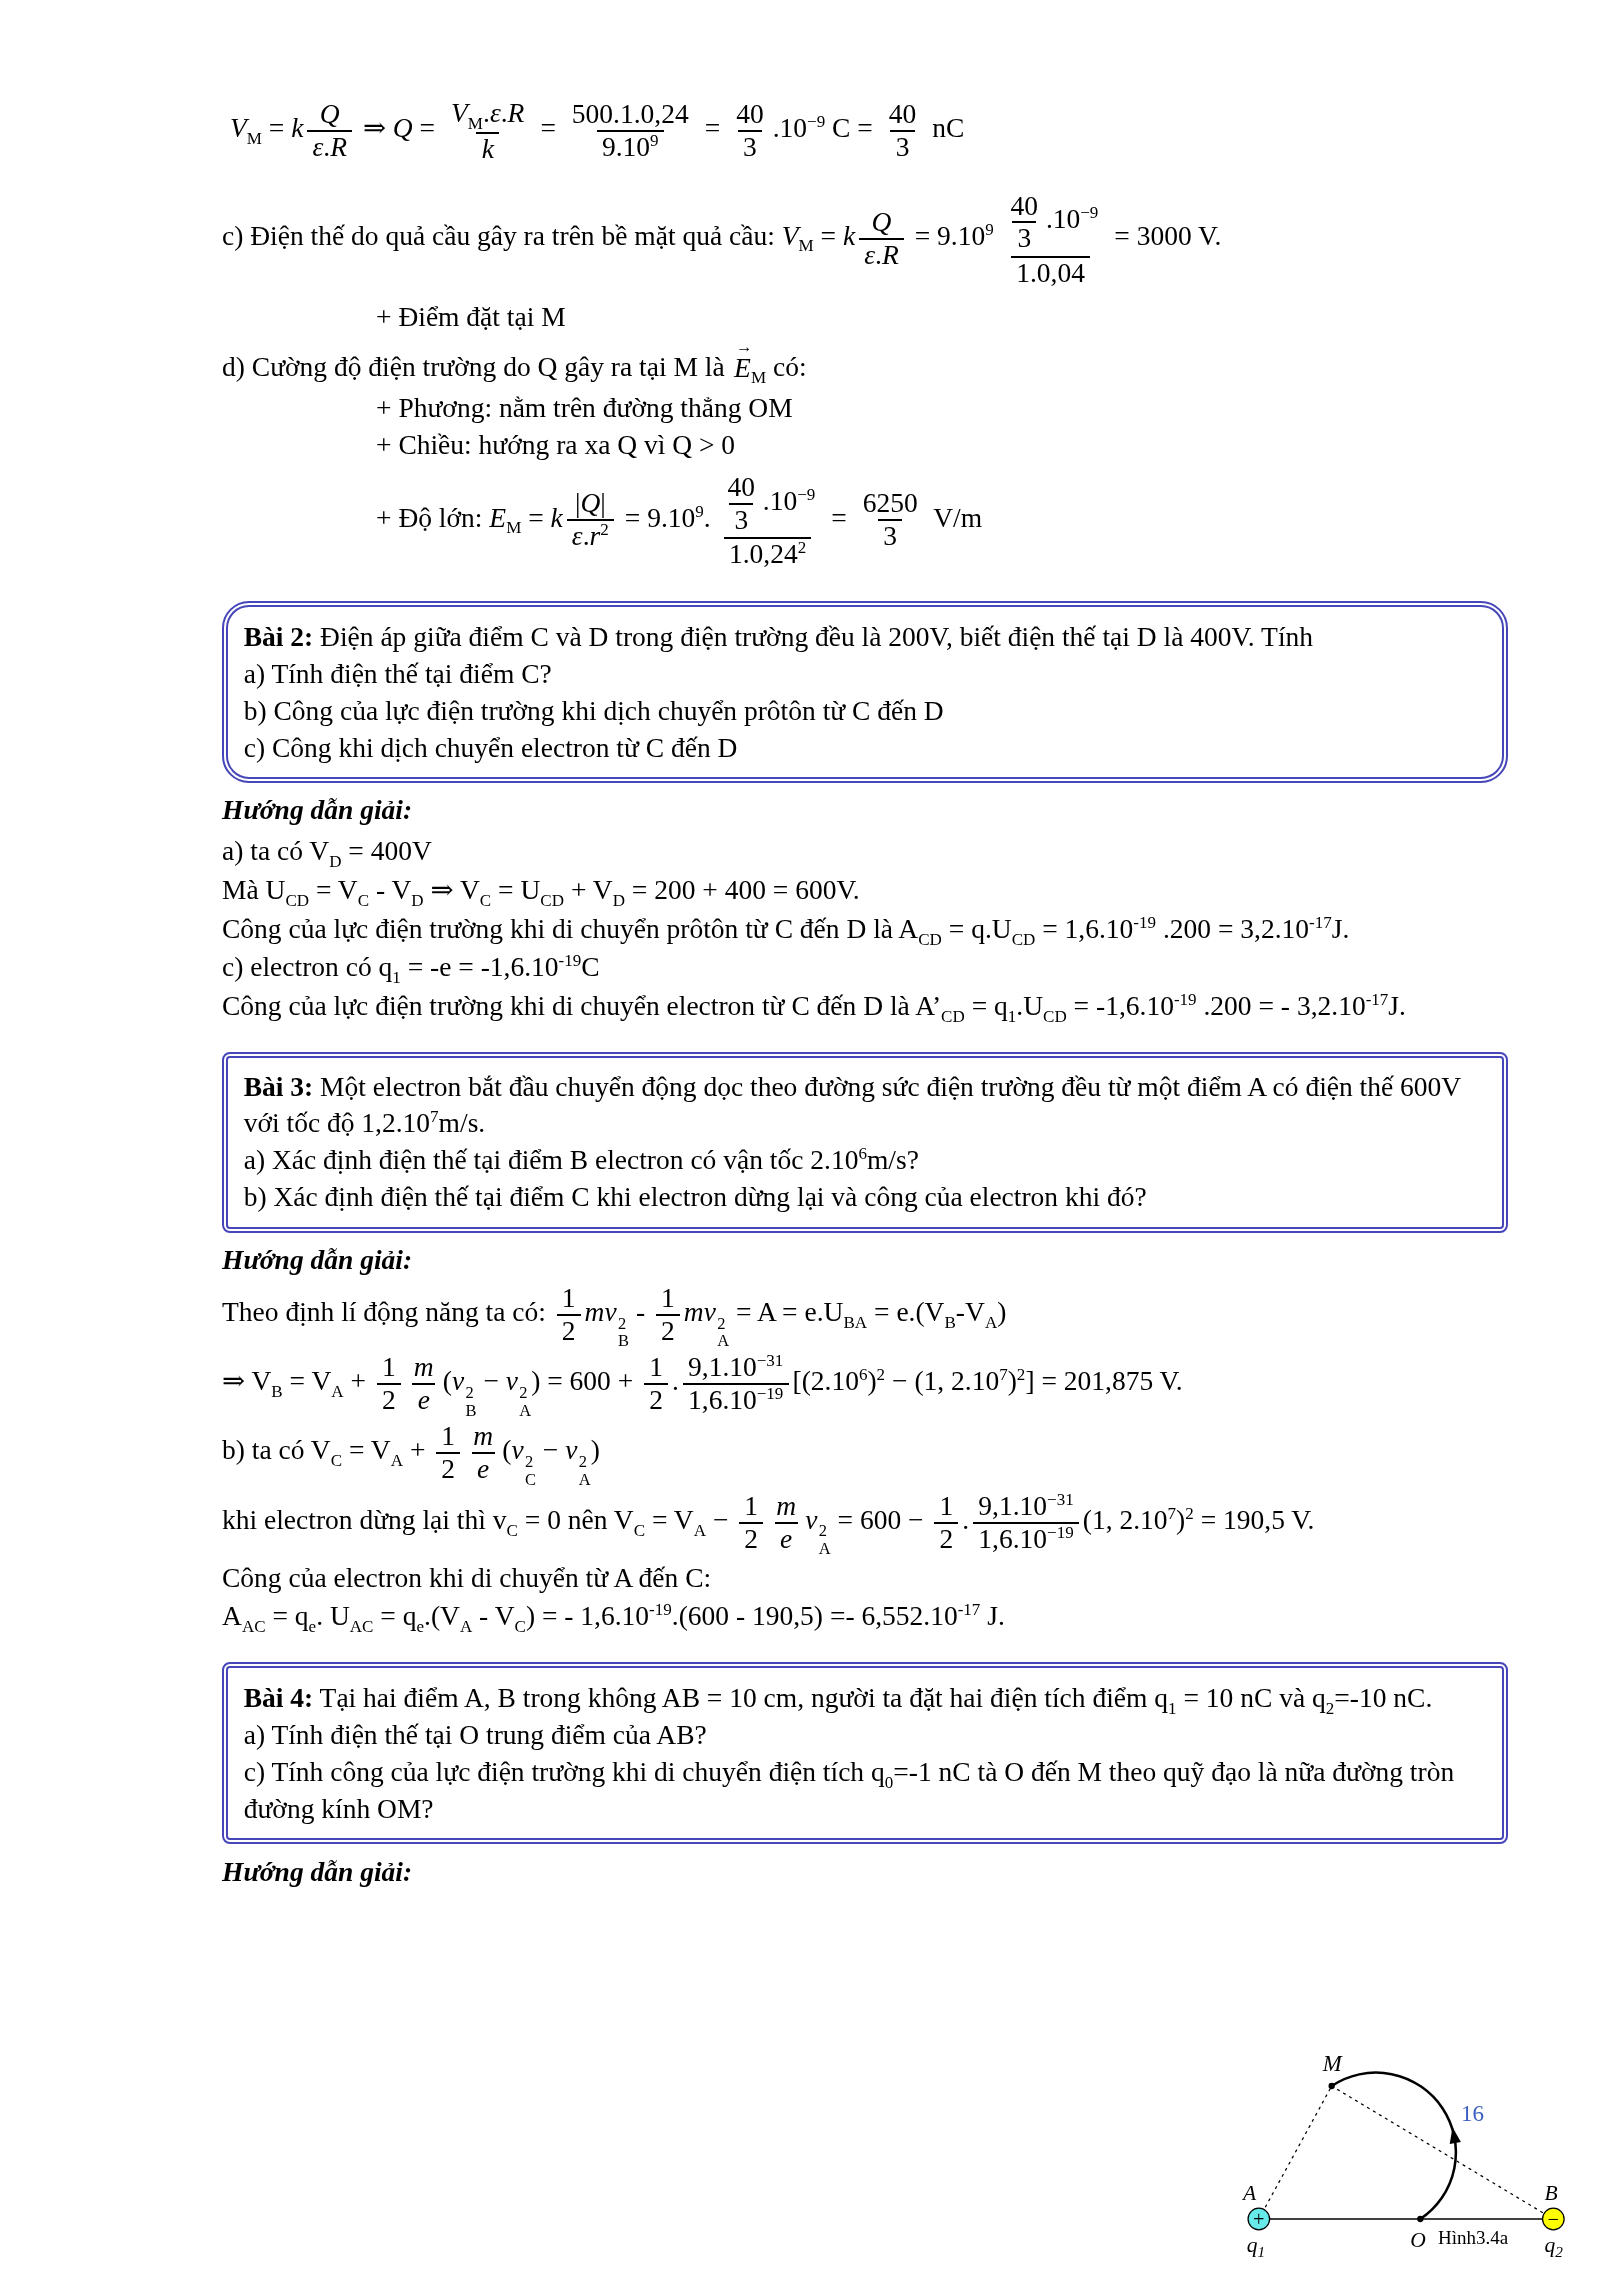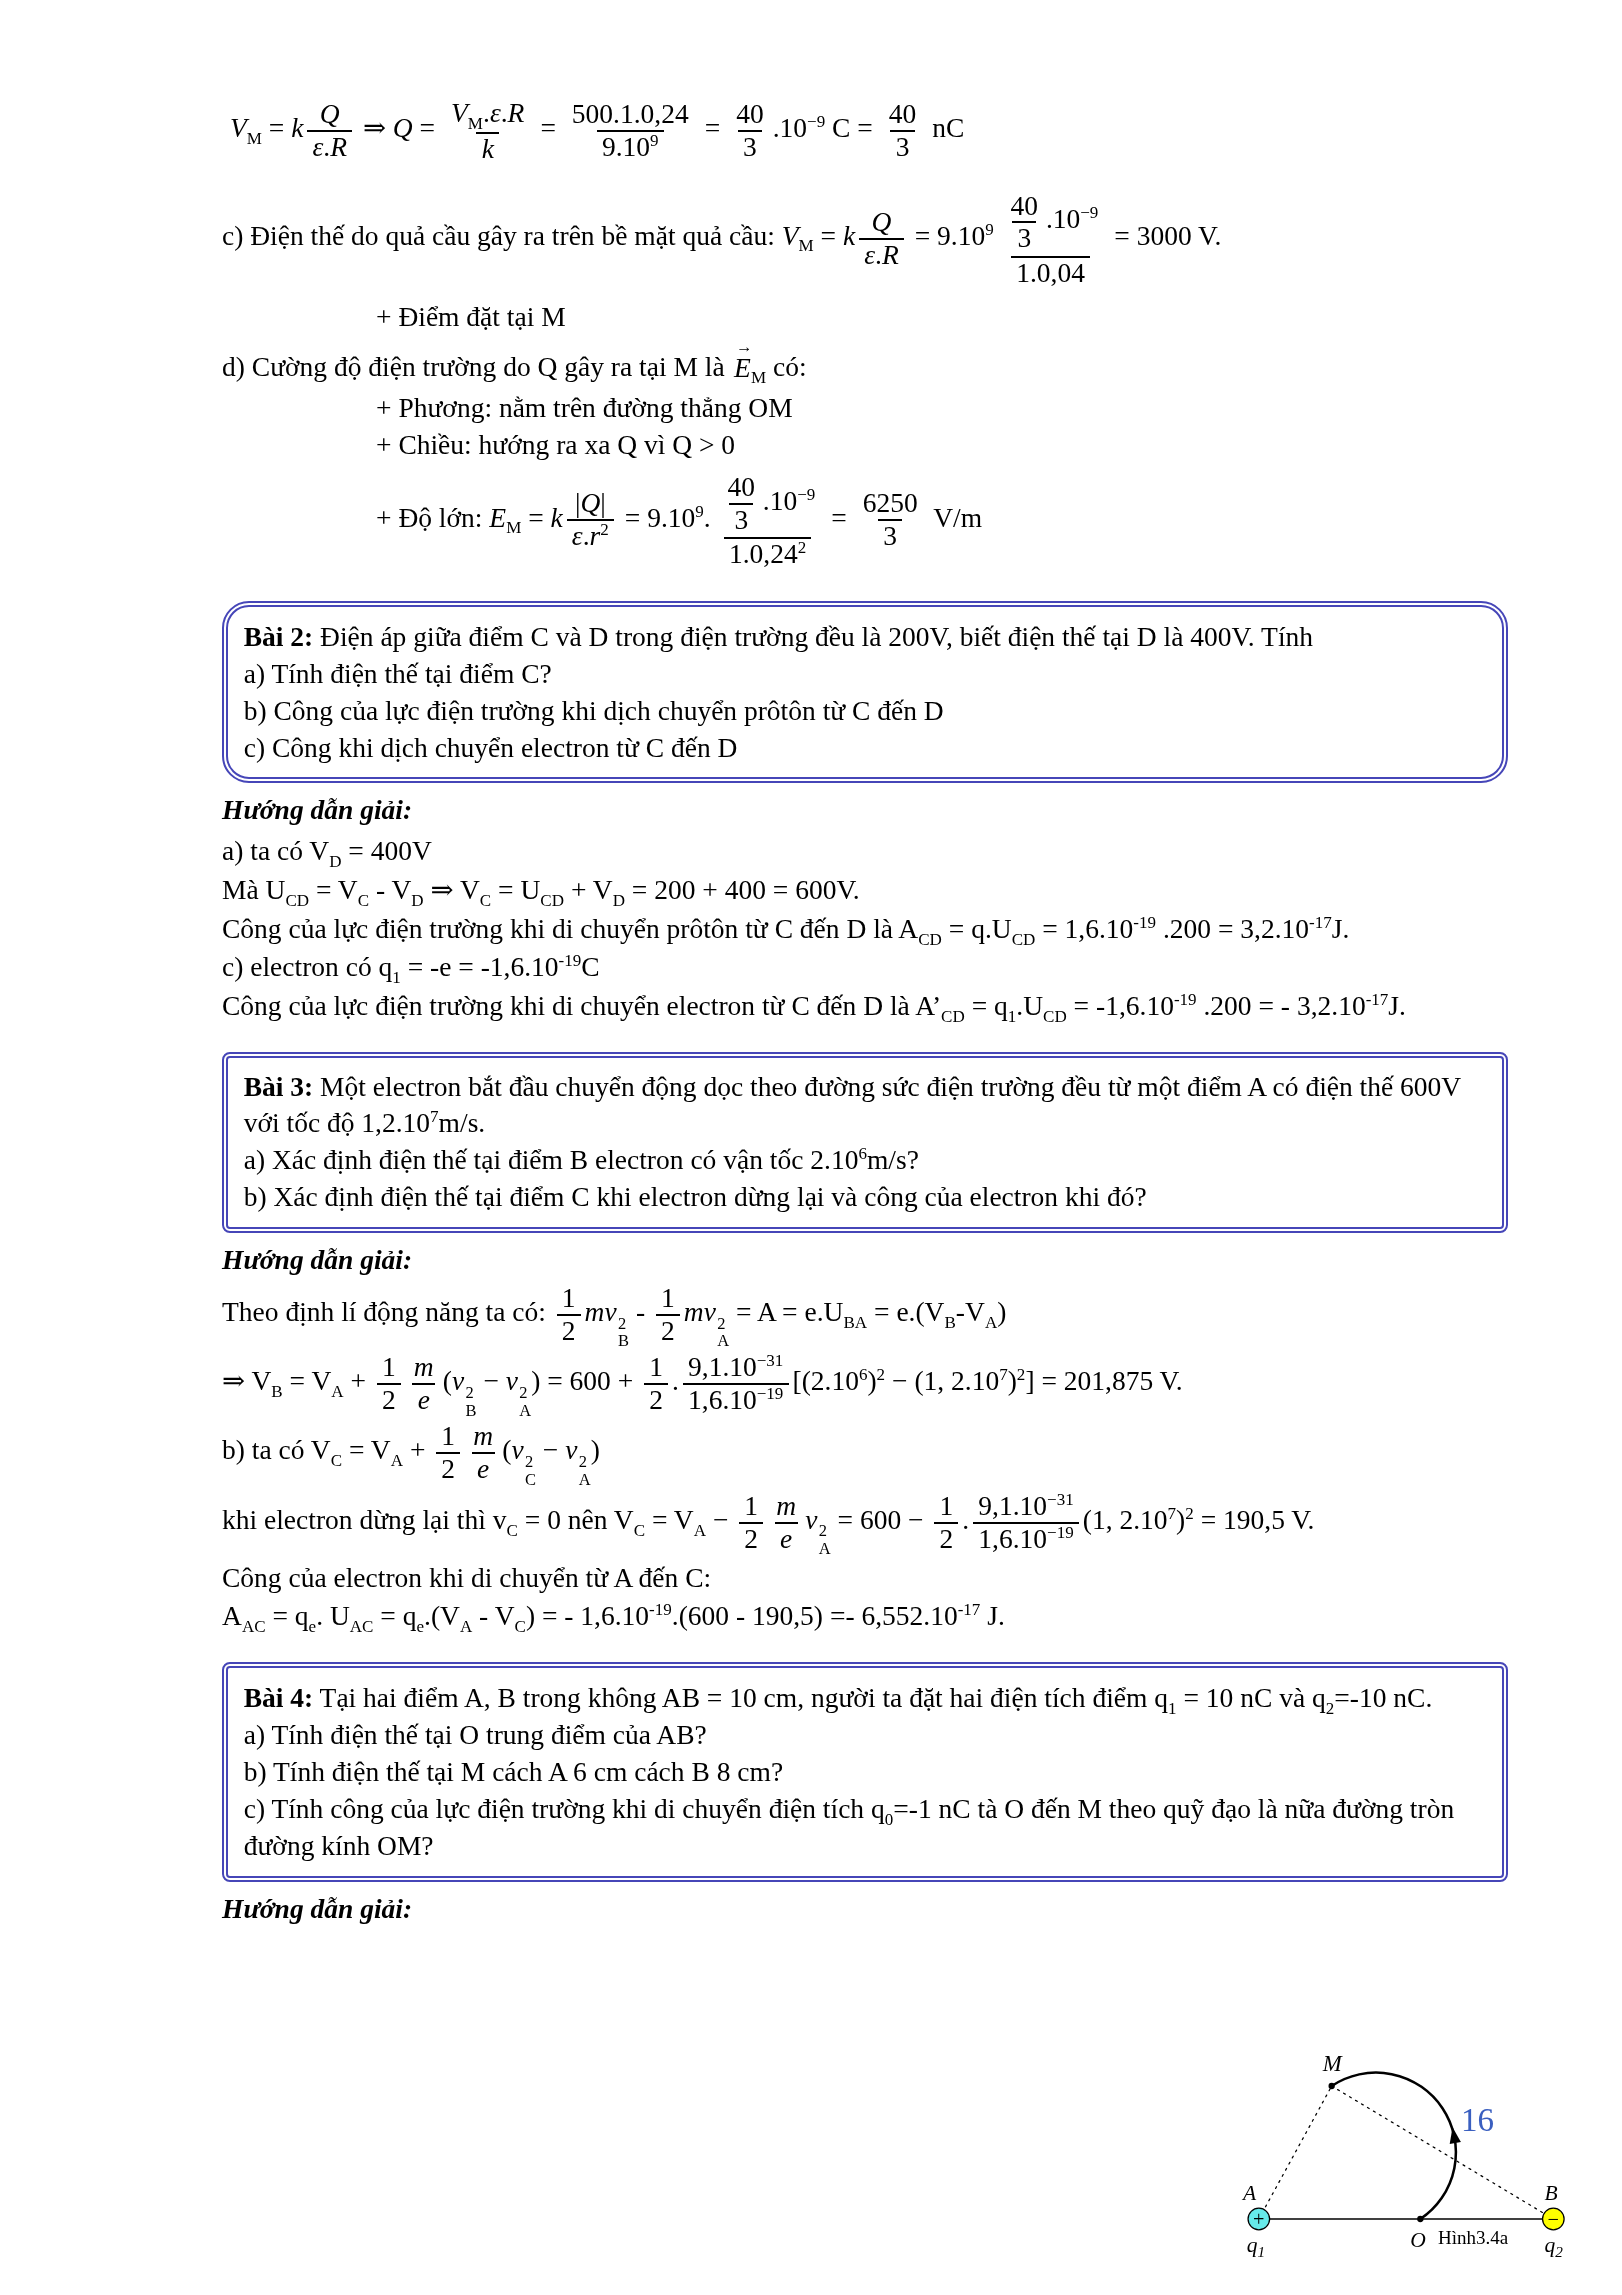--- a/index.html
+++ b/index.html
@@ -46,21 +46,21 @@
     font-size:60%;line-height:1.08;vertical-align:-0.45em;text-align:left;margin-left:1.3px;
   }
   
   .vec{display:inline-block;position:relative;font-style:italic;margin-left:2.6px;padding-top:0.45em;}
   .vec .arr{position:absolute;top:-0.1em;left:0.12em;font-size:0.6em;font-style:normal;}
   i{font-style:italic;}
   b{font-weight:bold;}
   
   .figure{position:absolute;left:1224px;top:2029px;width:380px;}
   .figure svg{display:block;}
-  .pagenum{position:absolute;left:1461px;top:2099px;font-size:33px;}
+  .pagenum{position:absolute;left:1461px;top:2099px;font-size:23px;}
   .figlabel{font-style:italic;}
 </style>
 </head>
 <body>
 
 <div class="content">
 
   <div class="eq sec-eq1"><i>V</i><sub>M</sub> = <i>k</i><span class="frac">
         <span class="fn"><i>Q</i></span>
         <span class="fd"><i>ε</i>.<i>R</i></span>
@@ -194,21 +194,20 @@
           <span class="fn">9,1.10<sup>−31</sup></span>
           <span class="fd">1,6.10<sup>−19</sup></span>
         </span>(1, 2.10<sup>7</sup>)<sup>2</sup> = 190,5 V.</p>
     <p class="para">Công của electron khi di chuyển từ A đến C:</p>
     <p class="para">A<sub>AC</sub> = q<sub>e</sub>. U<sub>AC</sub> = q<sub>e</sub>.(V<sub>A</sub> - V<sub>C</sub>) = - 1,6.10<sup>-19</sup>.(600 - 190,5) =- 6,552.10<sup>-17</sup> J.</p>
   </div>
 
   <div class="box" style="border-color: rgb(70, 70, 184);">
     <p class="para"><b>Bài 4:</b> Tại hai điểm A, B trong không AB = 10 cm, người ta đặt hai điện tích điểm q<sub>1</sub> = 10 nC và q<sub>2</sub>=-10 nC.</p>
     <p class="para">a) Tính điện thế tại O trung điểm của AB?</p>
-    <p class="para">b) Tính điện thế tại M cách A 6 cm cách B 8 cm?</p>
     <p class="para">c) Tính công của lực điện trường khi di chuyển điện tích q<sub>0</sub>=-1 nC tà O đến M theo quỹ đạo là nữa đường tròn đường kính OM?</p>
   </div>
 
   <p class="hdg">Hướng dẫn giải:</p>
 
 </div>
 
 <div class="figure">
   <svg viewBox="0 0 600 360" width="380" height="228" style="font-size:42px">
 

